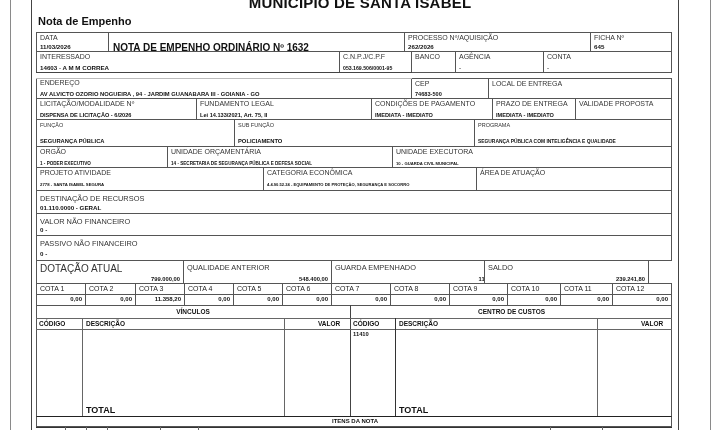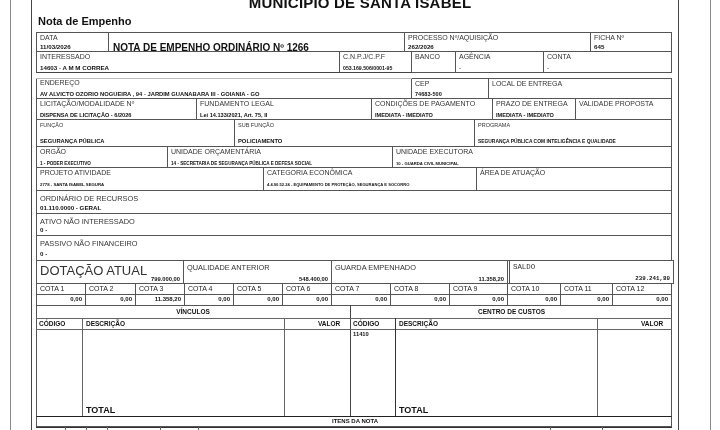--- a/index.html
+++ b/index.html
@@ -33,21 +33,21 @@
 <div class="frame"></div>
 
 <div class="title">MUNICÍPIO DE SANTA ISABEL</div>
 <div class="subtitle">Nota de Empenho</div>
 
 <div class="cell" style="left:36px;top:32px;width:73px;height:20px;">
   <span class="lbl">DATA</span>
   <span class="val">11/03/2026</span>
 </div>
 <div class="cell" style="left:108px;top:32px;width:297px;height:20px;">
-  <span class="bigtitle" style="top:9px;">NOTA DE EMPENHO ORDINÁRIO Nº 1266</span>
+  <span class="bigtitle" style="top:9px;">NOTA DE EMPENHO ORDINÁRIO Nº 1632</span>
 </div>
 <div class="cell" style="left:404px;top:32px;width:187px;height:20px;">
   <span class="lbl">PROCESSO Nº/AQUISIÇÃO</span>
   <span class="val">262/2026</span>
 </div>
 <div class="cell" style="left:590px;top:32px;width:82px;height:20px;">
   <span class="lbl">FICHA Nº</span>
   <span class="val">645</span>
 </div>
 
@@ -141,45 +141,45 @@
 <div class="cell" style="left:263px;top:167px;width:214px;height:24px;">
   <span class="lbl">CATEGORIA ECONÔMICA</span>
   <span class="val tiny" style="font-size:4.1px;bottom:3px;">4.4.90.52.24 - EQUIPAMENTO DE PROTEÇÃO, SEGURANÇA E SOCORRO</span>
 </div>
 <div class="cell" style="left:476px;top:167px;width:196px;height:24px;">
   <span class="lbl">ÁREA DE ATUAÇÃO</span>
   <span class="val"></span>
 </div>
 
 <div class="cell" style="left:36px;top:190px;width:636px;height:24px;">
-  <span class="lbl" style="font-size:7.4px;top:3px;">ORDINÁRIO DE RECURSOS</span>
+  <span class="lbl" style="font-size:7.4px;top:3px;">DESTINAÇÃO DE RECURSOS</span>
   <span class="val" style="bottom:2px;">01.110.0000 - GERAL</span>
 </div>
 <div class="cell" style="left:36px;top:213px;width:636px;height:23px;">
-  <span class="lbl" style="font-size:7.4px;top:3px;">ATIVO NÃO INTERESSADO</span>
+  <span class="lbl" style="font-size:7.4px;top:3px;">VALOR NÃO FINANCEIRO</span>
   <span class="val" style="bottom:2px;">0 -</span>
 </div>
 <div class="cell" style="left:36px;top:235px;width:636px;height:26px;">
   <span class="lbl" style="font-size:7.4px;top:3px;">PASSIVO NÃO FINANCEIRO</span>
   <span class="val" style="bottom:3px;">0 -</span>
 </div>
 
 <div class="cell" style="left:36px;top:260px;width:148px;height:24px;">
-  <span class="lbl" style="font-size:13px;top:2px;">DOTAÇÃO ATUAL</span>
+  <span class="lbl" style="font-size:10px;top:2px;">DOTAÇÃO ATUAL</span>
   <span class="val r" style="font-size:5.8px;">799.000,00</span>
 </div>
 <div class="cell" style="left:183px;top:260px;width:149px;height:24px;">
   <span class="lbl" style="font-size:7.4px;top:2px;">QUALIDADE ANTERIOR</span>
   <span class="val r" style="font-size:5.8px;">548.400,00</span>
 </div>
 <div class="cell" style="left:331px;top:260px;width:177px;height:24px;">
   <span class="lbl" style="font-size:7.4px;top:2px;">GUARDA EMPENHADO</span>
   <span class="val r" style="font-size:5.8px;">11.358,20</span>
 </div>
-<div class="cell" style="left:509px;top:260px;width:165px;height:24px;font-family:Liberation Mono, monospace;">
+<div class="cell" style="left:484px;top:260px;width:165px;height:24px;">
   <span class="lbl" style="font-size:7.4px;top:2px;">SALDO</span>
   <span class="val r" style="font-size:5.8px;">239.241,80</span>
 </div>
 
 <div class="cell" style="left:36px;top:283px;width:50px;height:12px;">
     <span class="cota-lbl">COTA 1</span>
   </div>
 <div class="cell" style="left:85px;top:283px;width:51px;height:12px;">
     <span class="cota-lbl">COTA 2</span>
   </div>

